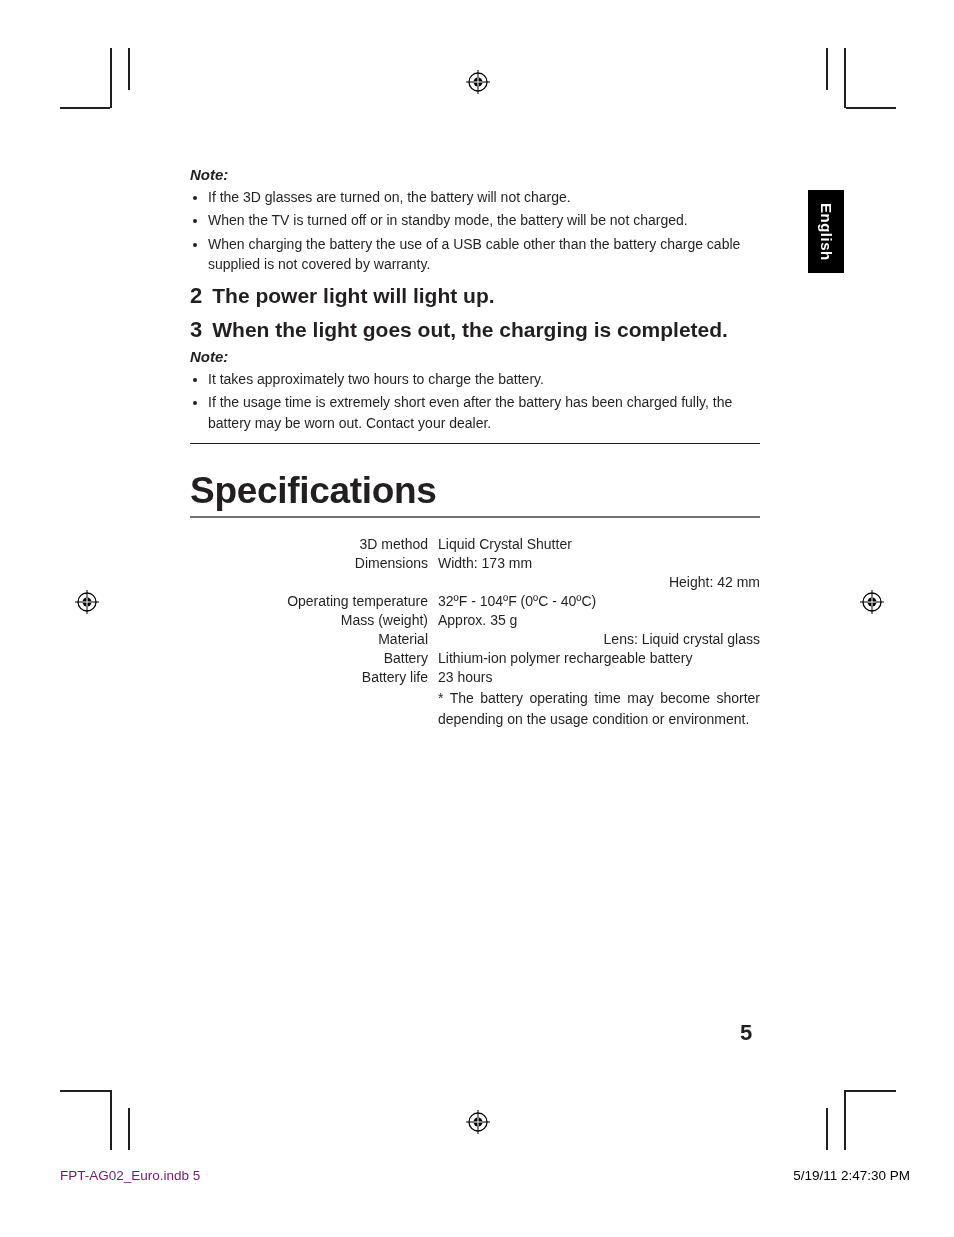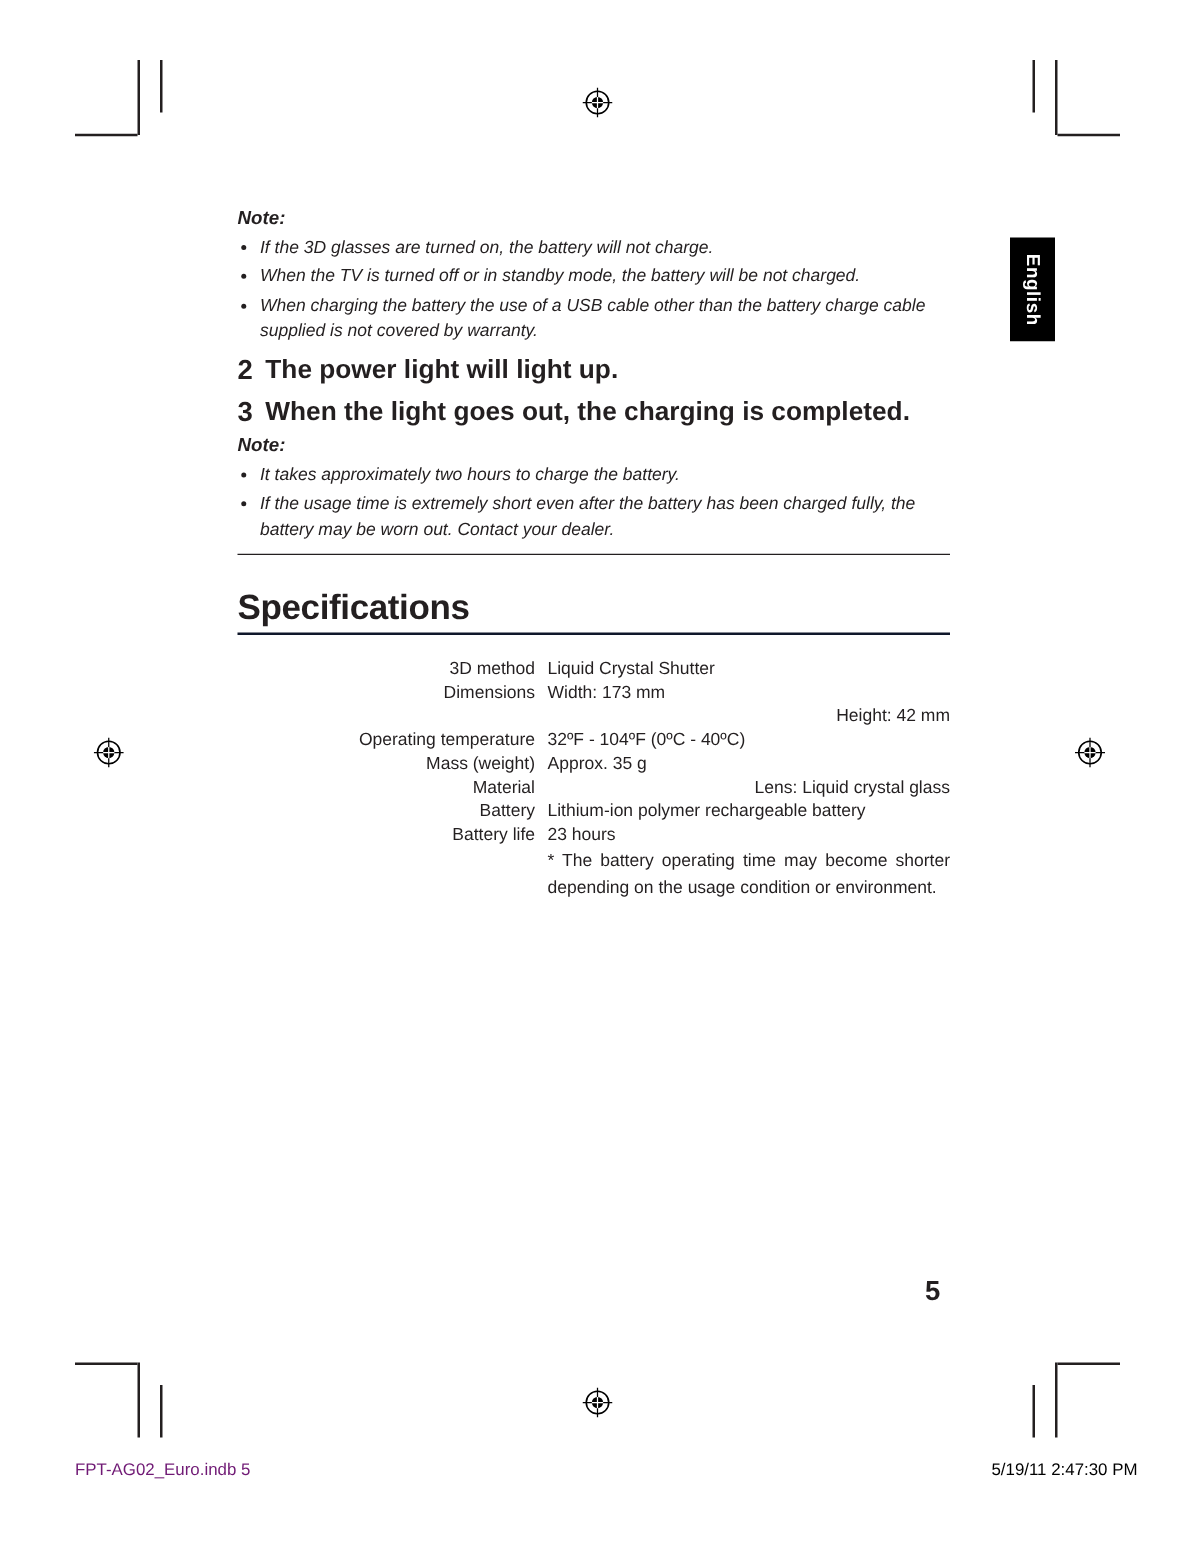--- a/index.html
+++ b/index.html
@@ -52,32 +52,32 @@
 
   .content {
     position: absolute;
     left: 190px;
     top: 160px;
     width: 570px;
   }
 
   .note-head { font-style: italic; font-weight: 700; font-size: 15px; margin: 6px 0 4px 0; }
   ul.notes { margin: 0 0 10px 0; padding-left: 18px; }
-  ul.notes li { font-style: italic; font-size: 14px; line-height: 1.45; margin-bottom: 3px; }
+  ul.notes li { font-size: 14px; line-height: 1.45; margin-bottom: 3px; }
 
   .step { display:flex; align-items:center; margin: 10px 0 4px 0; }
   .step-num { font-weight: 900; font-size: 22px; margin-right: 10px; line-height:1; }
   .step-text { font-weight: 700; font-size: 21px; }
 
   h1.spec {
-    font-size: 28px;
+    font-size: 37px;
     font-weight: 900;
     margin: 26px 0 0 0;
     padding-bottom: 4px;
-    border-bottom: 2px solid #0f172a;
+    border-bottom: 2px solid #737373;
     letter-spacing: -0.3px;
   }
   .hr-top { border-top: 1px solid #231f20; margin-bottom: 18px; }
 
   .spec-table { display: grid; grid-template-columns: 238px 1fr; column-gap: 10px; row-gap: 3px; font-size: 14px; margin-top: 18px; margin-bottom: 18px; }
   .spec-label { text-align: right; }
   .spec-value { text-align: left; }
   .spec-sub { grid-column: 2; text-align: right; }
   .star-note { grid-column: 2; font-size: 14px; line-height:1.5; text-align: justify; }
 

